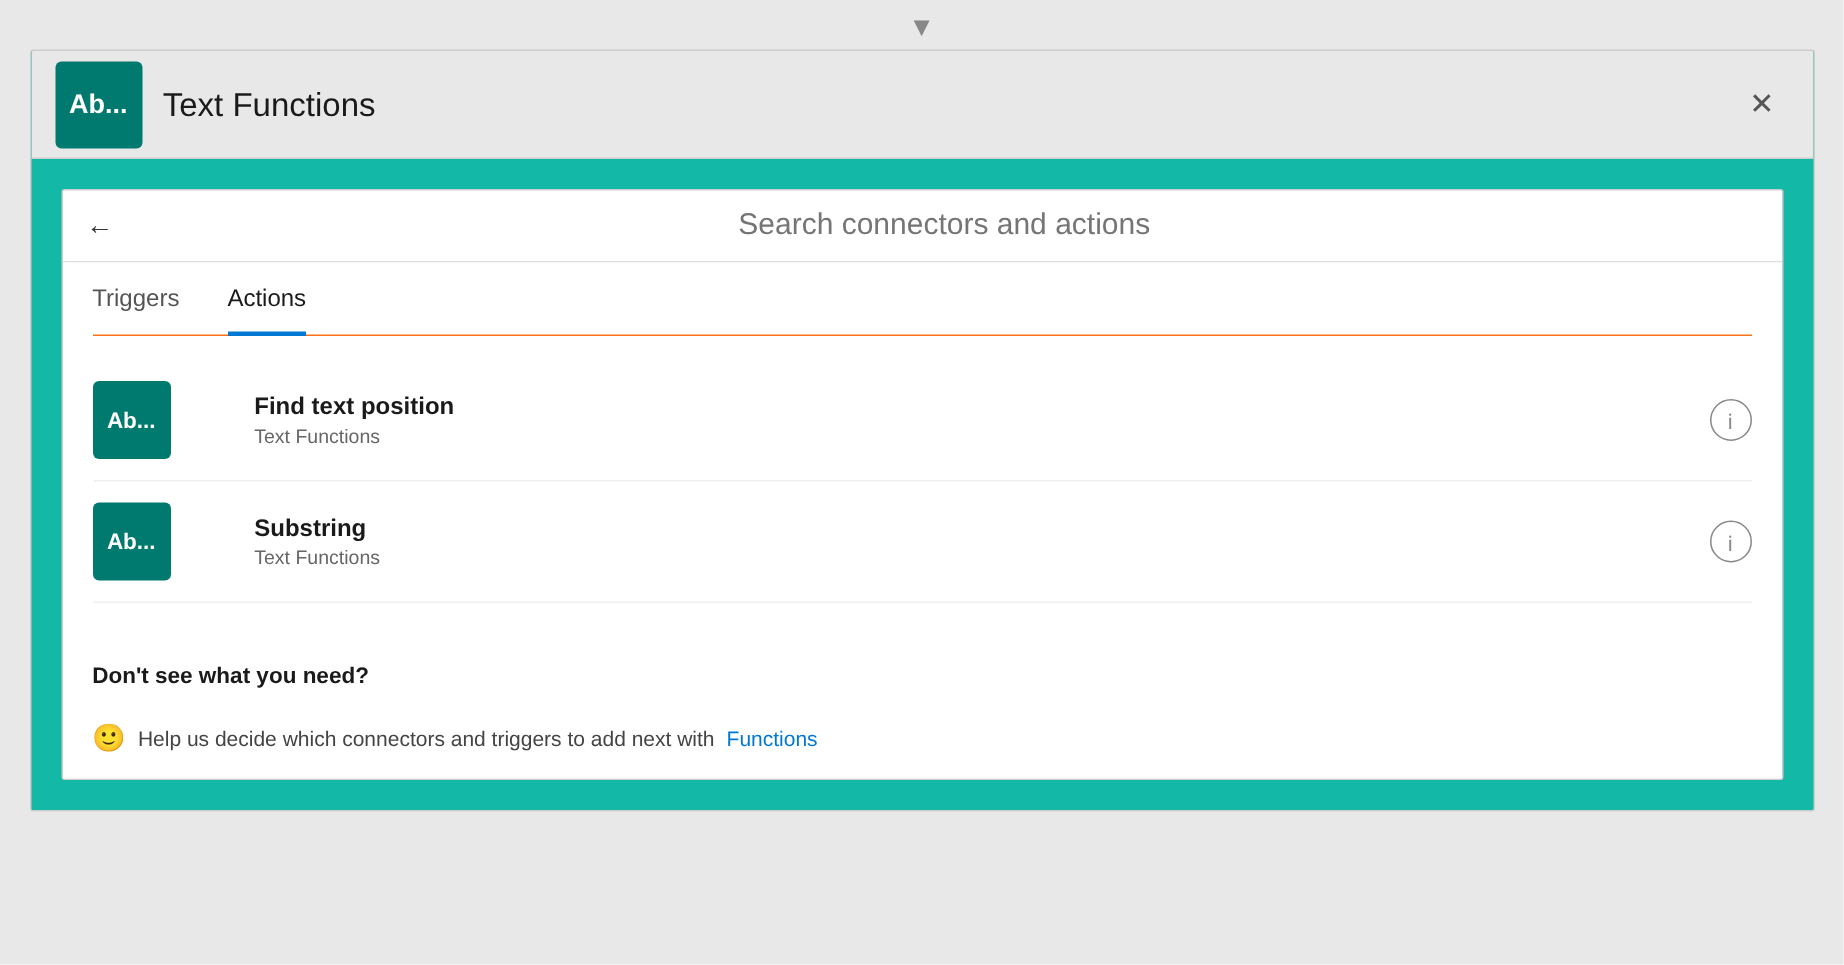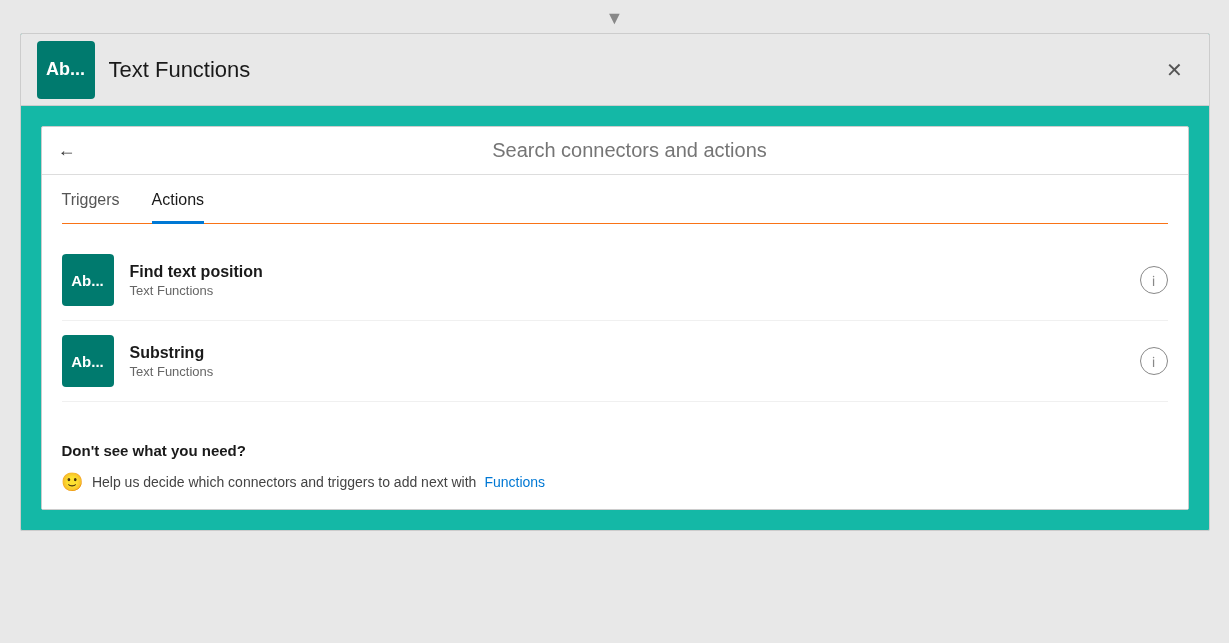--- a/index.html
+++ b/index.html
@@ -157,20 +157,21 @@
       justify-content: center;
       color: white;
       font-size: 15px;
       font-weight: 600;
       flex-shrink: 0;
       margin-right: 16px;
     }
 
     .action-info {
       flex: 1;
+      margin-left: 40px;
     }
 
     .action-name {
       font-size: 16px;
       font-weight: 600;
       color: #1a1a1a;
       margin-bottom: 2px;
     }
 
     .action-connector {
@@ -194,21 +195,21 @@
 
     .footer-section {
       padding: 24px 20px 16px;
       background: white;
     }
 
     .footer-title {
       font-size: 15px;
       font-weight: 700;
       color: #1a1a1a;
-      margin-bottom: 12px;
+      margin-bottom: 22px;
     }
 
     .footer-text {
       display: flex;
       align-items: center;
       font-size: 14px;
       color: #444;
       gap: 8px;
     }
 

